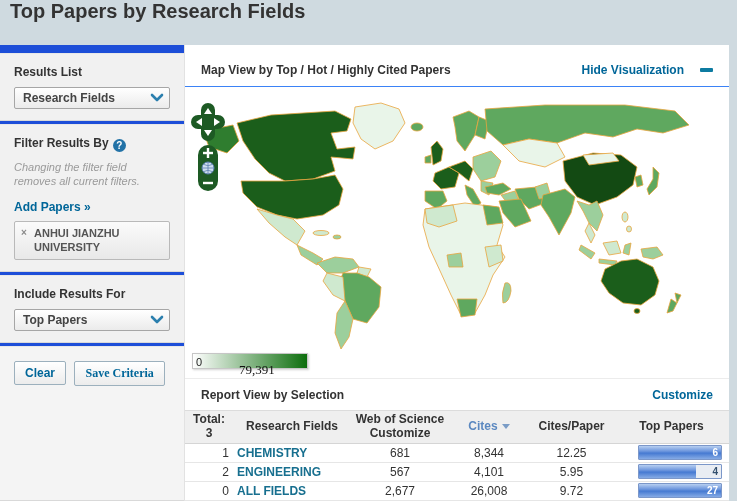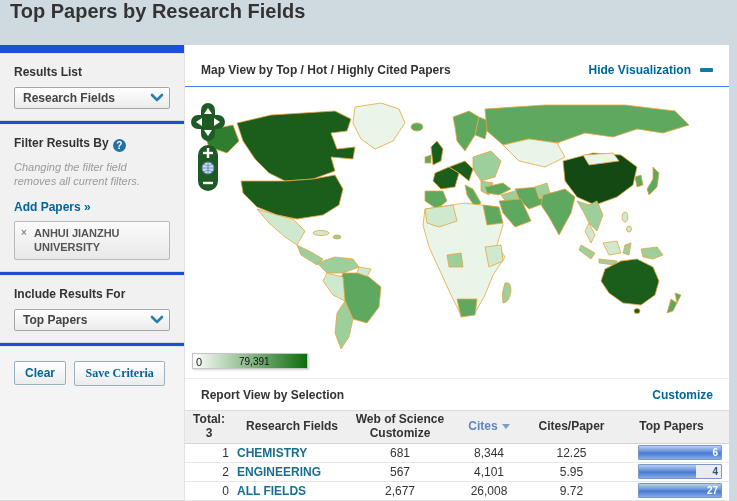--- a/index.html
+++ b/index.html
@@ -35,30 +35,30 @@
   .chip-x { position:absolute; left:6px; top:5px; color:#8a8a8a; font-size:10px; font-weight:bold; cursor:pointer; }
   .btn { display:inline-block; background:linear-gradient(#ffffff,#ececec); border:1px solid #9cb0bd; border-radius:2px;
     color:#006699; font-weight:bold; font-size:12px; padding:4px 10px; cursor:pointer; }
   .btn + .btn { margin-left:4px;font-family:Liberation Serif, serif; }
 
   
   .main { width:544px; background:#fff; display:flex; flex-direction:column; padding-top:8px; }
   .panel-head { height:34px; flex:0 0 34px; display:flex; align-items:center; justify-content:space-between;
     padding:0 16px; border-bottom:1px solid #3b82f6; }
   .panel-title { font-size:12px; font-weight:bold; color:#333; }
-  .head-right { display:flex; align-items:center; gap:9px; }
+  .head-right { display:flex; align-items:center; gap:16px; }
   .minus-icon { width:13px; height:4px; background:#0d7ba1; border-radius:1px; }
 
   .map-body { height:292px; flex:0 0 292px; position:relative; border-bottom:1px solid #ececec; background:#fff; }
   svg.map { position:absolute; left:0; top:0; }
   .map-controls { position:absolute; left:6px; top:16px; display:flex; flex-direction:column; align-items:center; gap:4px; }
   .legend { position:absolute; left:7px; bottom:9px; width:116px; height:16px;
     background:linear-gradient(to right, #ffffff, #0d6e0d); border:1px solid #c6c6c6; box-shadow:1px 1px 2px rgba(0,0,0,.18); }
   .lg-min { position:absolute; left:3px; top:1px; font-size:11px; color:#222; line-height:14px; }
-  .lg-max { position:absolute; left:46px; top:1px; font-size:10px; color:#111; line-height:14px; }
+  .lg-max { position:absolute; left:46px; top:9px; font-size:13px; color:#111; line-height:14px;font-family:Liberation Serif, serif; }
 
   
   .report-head { height:31px; flex:0 0 31px; display:flex; align-items:center; justify-content:space-between; padding:0 16px; }
   table.report { width:100%; border-collapse:collapse; table-layout:fixed; }
   table.report th { background:#efefef; border-top:1px solid #dcdcdc; border-bottom:1px solid #d5d5d5;
     font-size:12px; color:#333; font-weight:bold; padding:2px 4px; line-height:1.15; height:27px; text-align:center; vertical-align:middle; }
   table.report td { border-bottom:1px solid #e6e6e6; padding:1px 4px; height:19px; font-size:12px; color:#333; vertical-align:middle; }
   td.num { text-align:right; padding-right:10px; color:#444; }
   td.field a { color:#176f8f; font-weight:bold; text-decoration:none; cursor:pointer; }
   td.r { text-align:center; padding-right:26px; }

